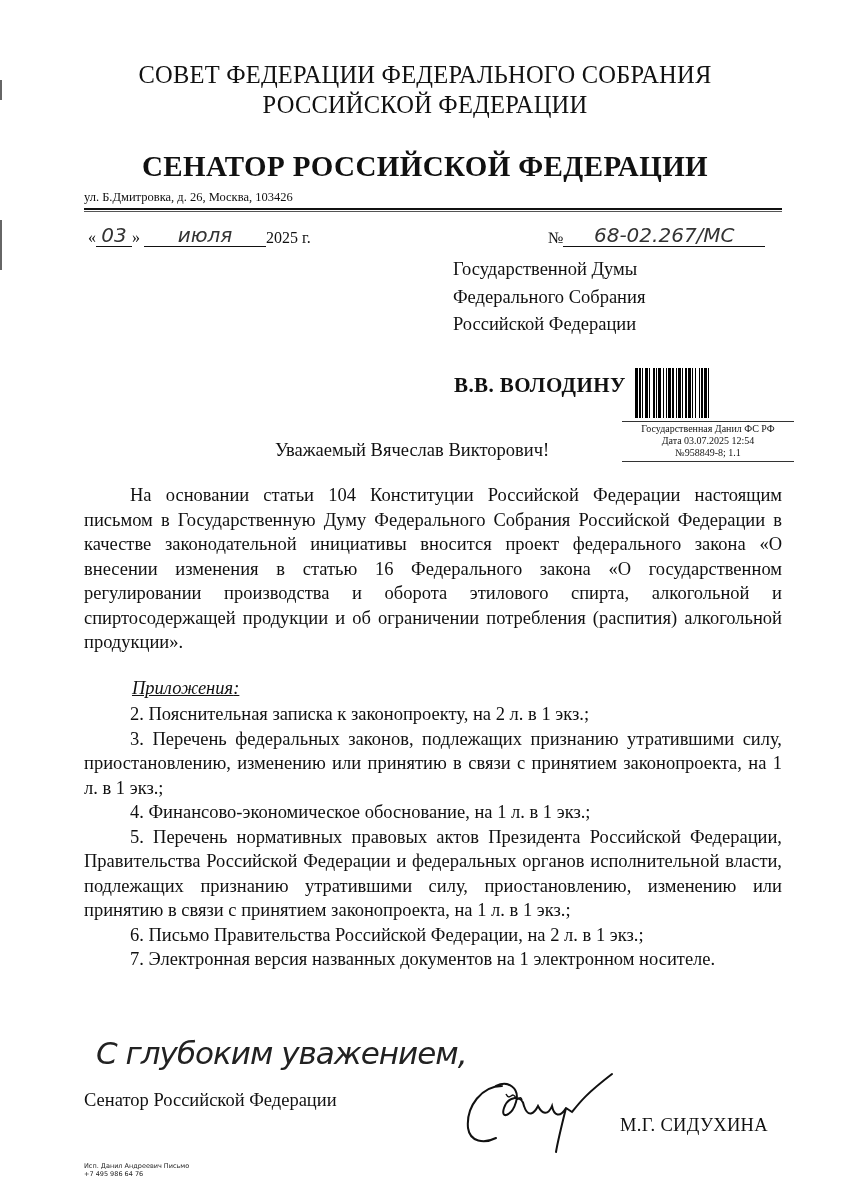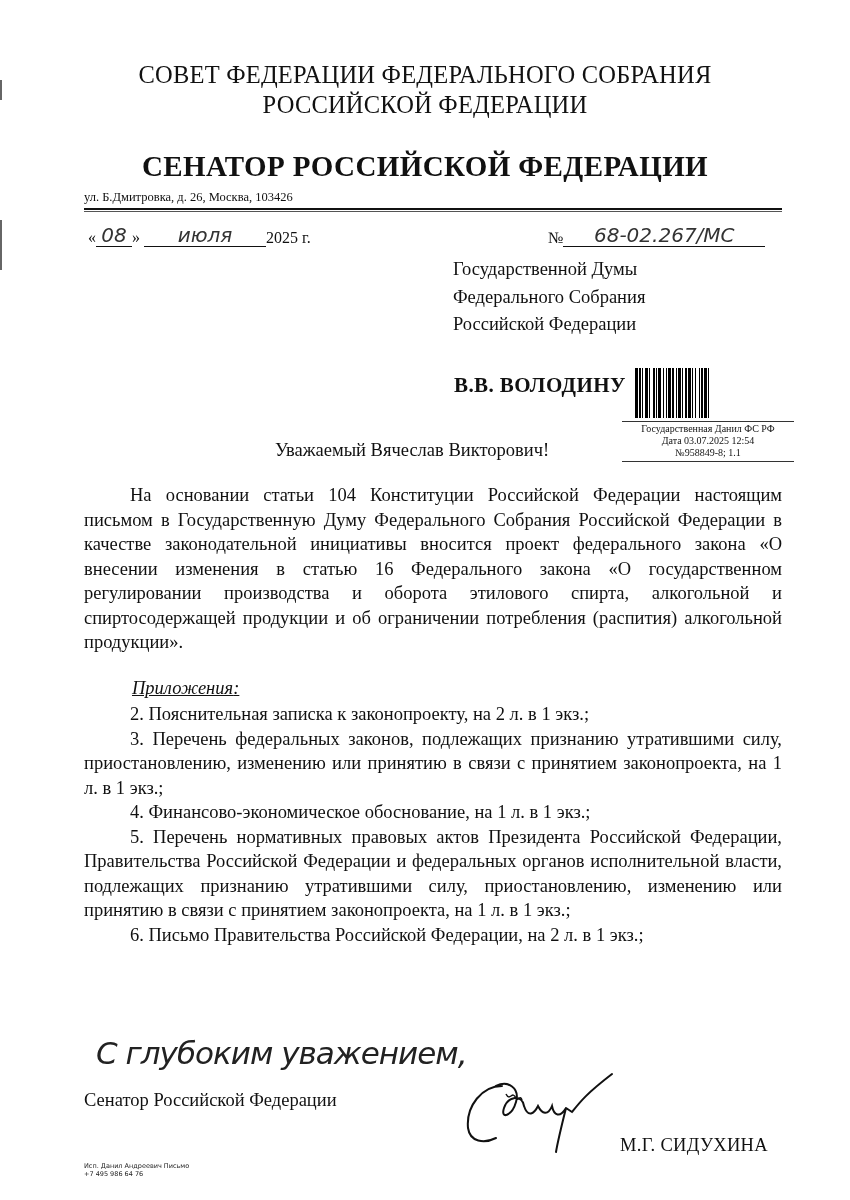--- a/index.html
+++ b/index.html
@@ -36,41 +36,41 @@
   .body-text { left: 84px; width: 698px; font-size: 18.5px; line-height: 24.5px; text-align: justify; }
   .indent { text-indent: 46px; }
   .p1 { top: 483px; }
   .att-title { left: 132px; top: 678px; font-size: 18.5px; text-decoration: underline; font-style: italic; }
   .att-title-colon { text-decoration: none; }
   .atts { top: 702px; }
   .atts p { margin: 0; }
 
   .closing { left: 96px; top: 1035px; font-family: "DejaVu Sans", sans-serif; font-style: italic; font-size: 31px; color: #222; letter-spacing: -1px; }
   .sig-role { left: 84px; top: 1090px; font-size: 18.5px; }
-  .sig-name { left: 620px; top: 1115px; font-size: 18.5px; letter-spacing: 0.3px; margin-top: 20px; }
+  .sig-name { left: 620px; top: 1115px; font-size: 18.5px; letter-spacing: 0.3px; }
   .signature { left: 462px; top: 1072px; width: 160px; height: 90px; }
   .exec { left: 84px; top: 1162px; font-family: "DejaVu Sans", sans-serif; font-size: 6.5px; line-height: 8px; color: #222; }
 </style>
 </head>
 <body>
 
 <div class="edge-mark" style="top:80px;height:20px;"></div>
 <div class="edge-mark" style="top:220px;height:50px;"></div>
 
 <div class="abs hdr1">
   <div>СОВЕТ ФЕДЕРАЦИИ ФЕДЕРАЛЬНОГО СОБРАНИЯ</div>
   <div>РОССИЙСКОЙ ФЕДЕРАЦИИ</div>
 </div>
 <div class="abs hdr2">СЕНАТОР РОССИЙСКОЙ ФЕДЕРАЦИИ</div>
 <div class="abs addr">ул. Б.Дмитровка, д. 26, Москва, 103426</div>
 <div class="abs rule1"></div>
 <div class="abs rule2"></div>
 
 <div class="abs date-line">
-  <span>«</span><span class="fill" style="width:36px;"><span class="hand">08</span></span><span>»</span><span class="fill" style="width:122px;margin-left:4px;"><span class="hand">июля</span></span><span>2025 г.</span>
+  <span>«</span><span class="fill" style="width:36px;"><span class="hand">03</span></span><span>»</span><span class="fill" style="width:122px;margin-left:4px;"><span class="hand">июля</span></span><span>2025 г.</span>
 </div>
 
 <div class="abs num-line">
   <span>№</span><span class="fill"><span class="hand" style="font-size:20px;">68-02.267/МС</span></span>
 </div>
 
 <div class="abs addressee">
   <div>Государственной Думы</div>
   <div>Федерального Собрания</div>
   <div>Российской Федерации</div>
@@ -140,20 +140,21 @@
 <div class="abs body-text indent p1">На основании статьи 104 Конституции Российской Федерации настоящим письмом в Государственную Думу Федерального Собрания Российской Федерации в качестве законодательной инициативы вносится проект федерального закона «О внесении изменения в статью 16 Федерального закона «О государственном регулировании производства и оборота этилового спирта, алкогольной и спиртосодержащей продукции и об ограничении потребления (распития) алкогольной продукции».</div>
 
 <div class="abs att-title"><span>Приложения</span><span class="att-title-colon">:</span></div>
 
 <div class="abs body-text atts">
   <p class="indent">2. Пояснительная записка к законопроекту, на 2 л. в 1 экз.;</p>
   <p class="indent">3. Перечень федеральных законов, подлежащих признанию утратившими силу, приостановлению, изменению или принятию в связи с принятием законопроекта, на 1 л. в 1 экз.;</p>
   <p class="indent">4. Финансово-экономическое обоснование, на 1 л. в 1 экз.;</p>
   <p class="indent">5. Перечень нормативных правовых актов Президента Российской Федерации, Правительства Российской Федерации и федеральных органов исполнительной власти, подлежащих признанию утратившими силу, приостановлению, изменению или принятию в связи с принятием законопроекта, на 1 л. в 1 экз.;</p>
   <p class="indent">6. Письмо Правительства Российской Федерации, на 2 л. в 1 экз.;</p>
+  <p class="indent">7. Электронная версия названных документов на 1 электронном носителе.</p>
 </div>
 
 <div class="abs closing">С глубоким уважением,</div>
 
 <div class="abs sig-role">Сенатор Российской Федерации</div>
 
 <svg class="abs signature" viewBox="0 0 160 90">
   <path d="M40 14 C20 14 4 34 6 56 C8 70 22 72 34 66 M34 14 C46 8 58 16 54 30 C50 44 38 48 42 36 C46 24 60 22 62 34 M62 34 C66 46 72 42 76 34 C80 42 86 44 90 34 C92 44 98 46 104 36 C100 52 96 68 94 80 M104 36 L110 40 C118 30 124 22 150 2" fill="none" stroke="#111" stroke-width="2" stroke-linecap="round"></path>
   <path d="M44 22 C48 30 50 18 54 26 C56 30 58 22 60 28" fill="none" stroke="#111" stroke-width="1.5"></path>
 </svg>

